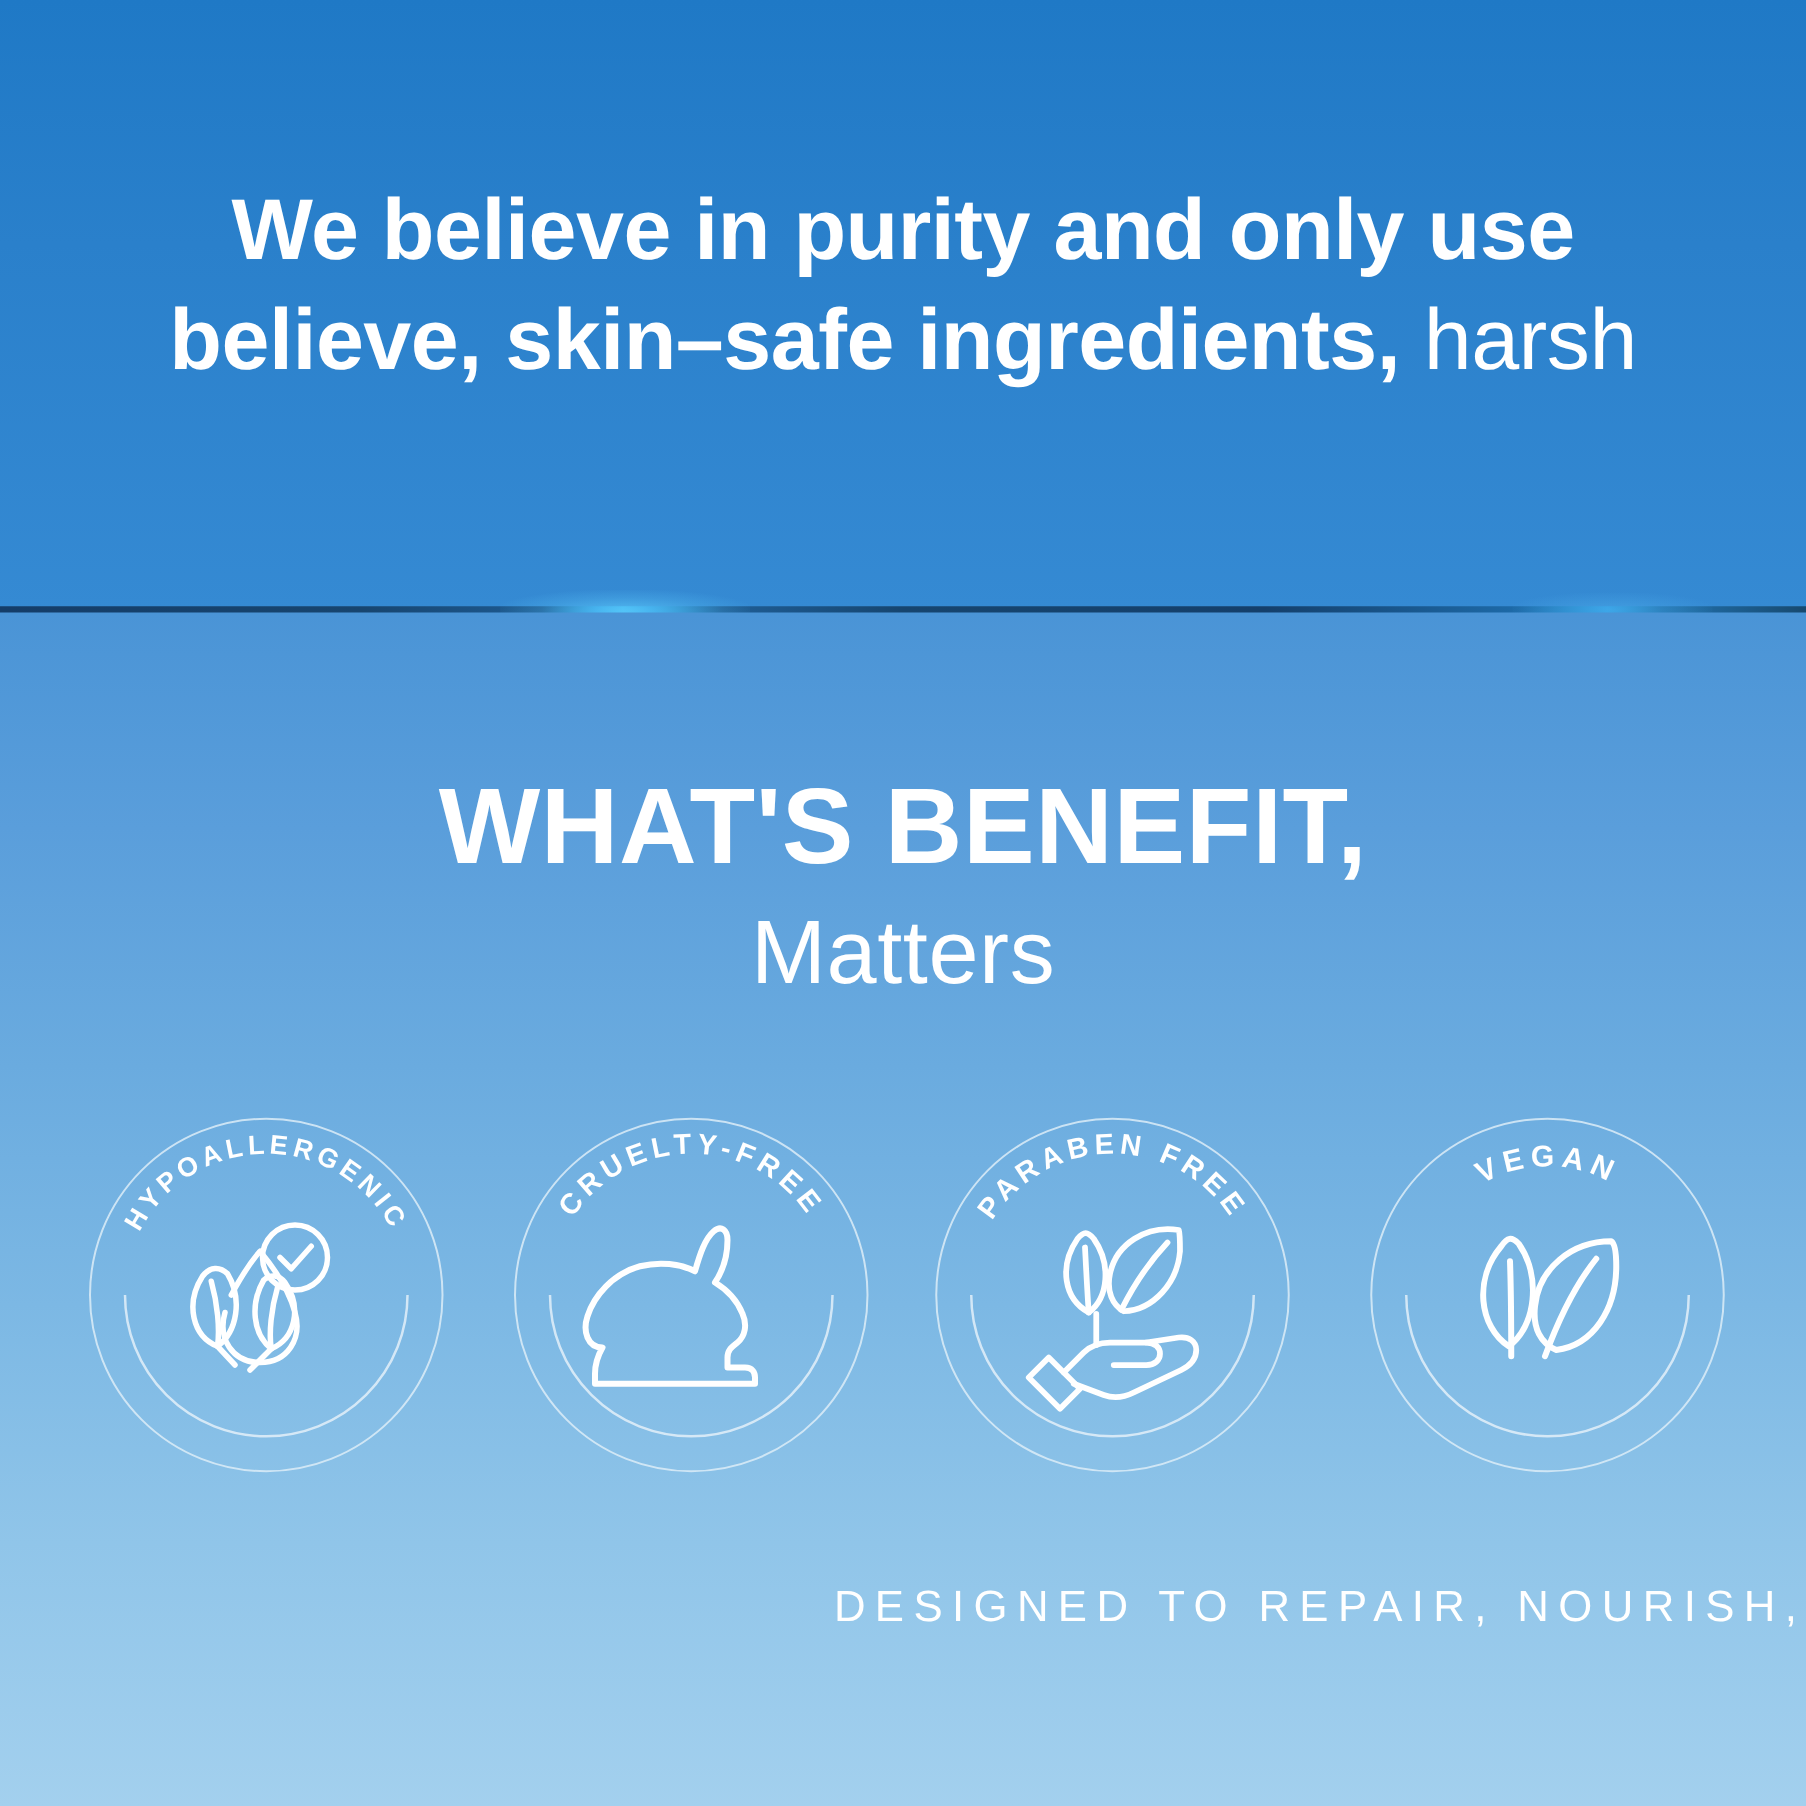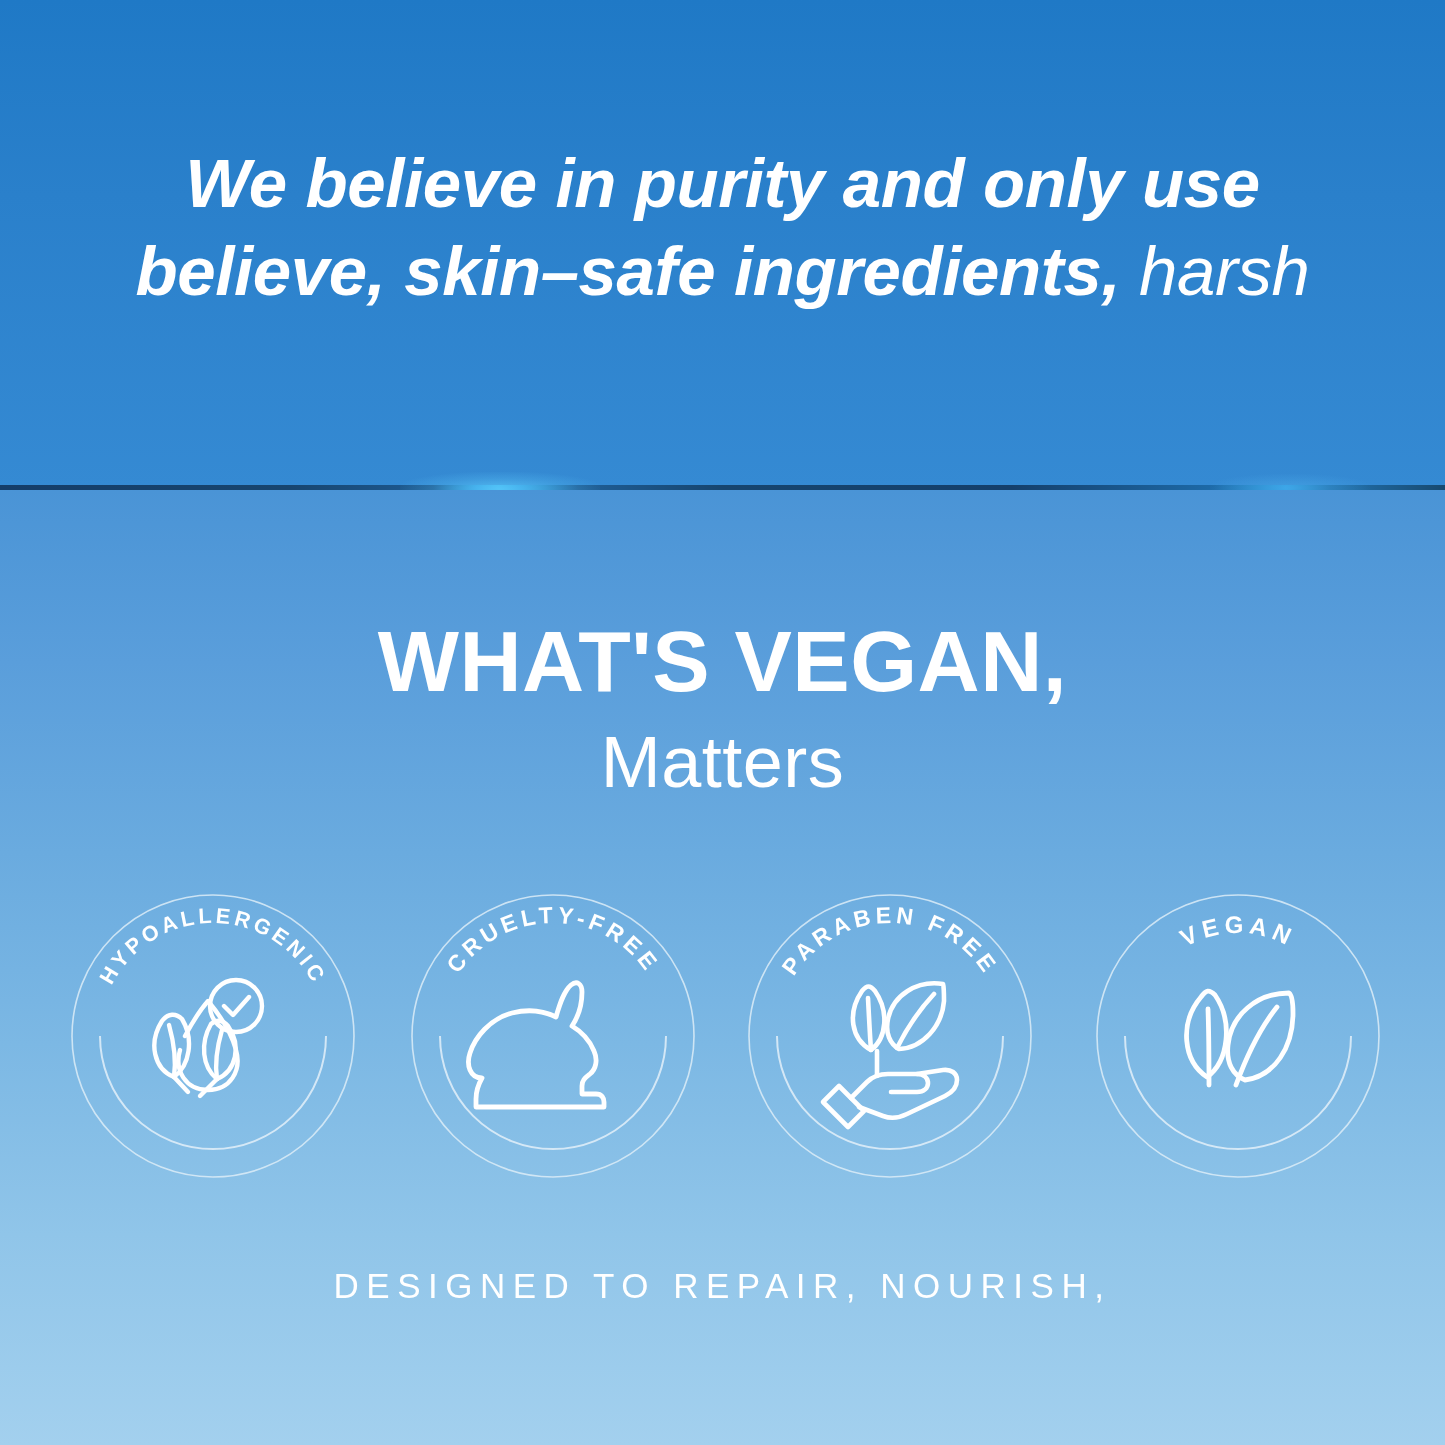--- a/index.html
+++ b/index.html
@@ -16,21 +16,20 @@
     -webkit-font-smoothing: antialiased;
   }
 
   
   .top-panel {
     position: absolute;
     left: 0; top: 0;
     width: 1445px;
     height: 488px;
     background: linear-gradient(180deg, #1f79c6 0%, #2a80cb 40%, #358ad3 100%);
-    font-style: italic;
   }
   .headline {
     position: absolute;
     left: 60px;
     top: 140px;
     width: 1325px;
     text-align: center;
     color: #ffffff;
     font-size: 69px;
     line-height: 88px;
@@ -145,21 +144,21 @@
     left: 0;
     top: 1252px;
     width: 1445px;
     text-align: center;
     color: #ffffff;
     font-size: 35px;
     font-weight: 500;
     line-height: 68px;
     letter-spacing: 7.5px;
   }
-  .tagline span { display: block; }
+  .tagline span { display: block; text-align: right; }
 </style>
 </head>
 <body>
 
 <div class="canvas">
 
   <div class="top-panel">
     <div class="headline">
       <span class="b">We believe in purity and only use</span><br>
       <span class="b">believe, skin–safe ingredients,</span><span> harsh</span><br>
@@ -168,21 +167,21 @@
 
   <div class="divider-wrap">
     <div class="divider-base"></div>
     <div class="divider-glow"></div>
     <div class="divider-glow2"></div>
   </div>
 
   <div class="bottom-panel"></div>
 
   <div class="section-heading">
-    <span class="line1">WHAT'S VEGAN,</span>
+    <span class="line1">WHAT'S BENEFIT,</span>
     <span class="line2">Matters</span>
   </div>
 
   <div class="badges">
 
     <div class="badge" style="left:70px;">
       <svg viewBox="0 0 286 286" xmlns="http://www.w3.org/2000/svg">
         <defs>
           <path id="arc1" d="M 30 143 A 113 113 0 0 1 256 143" fill="none"></path>
         </defs>

